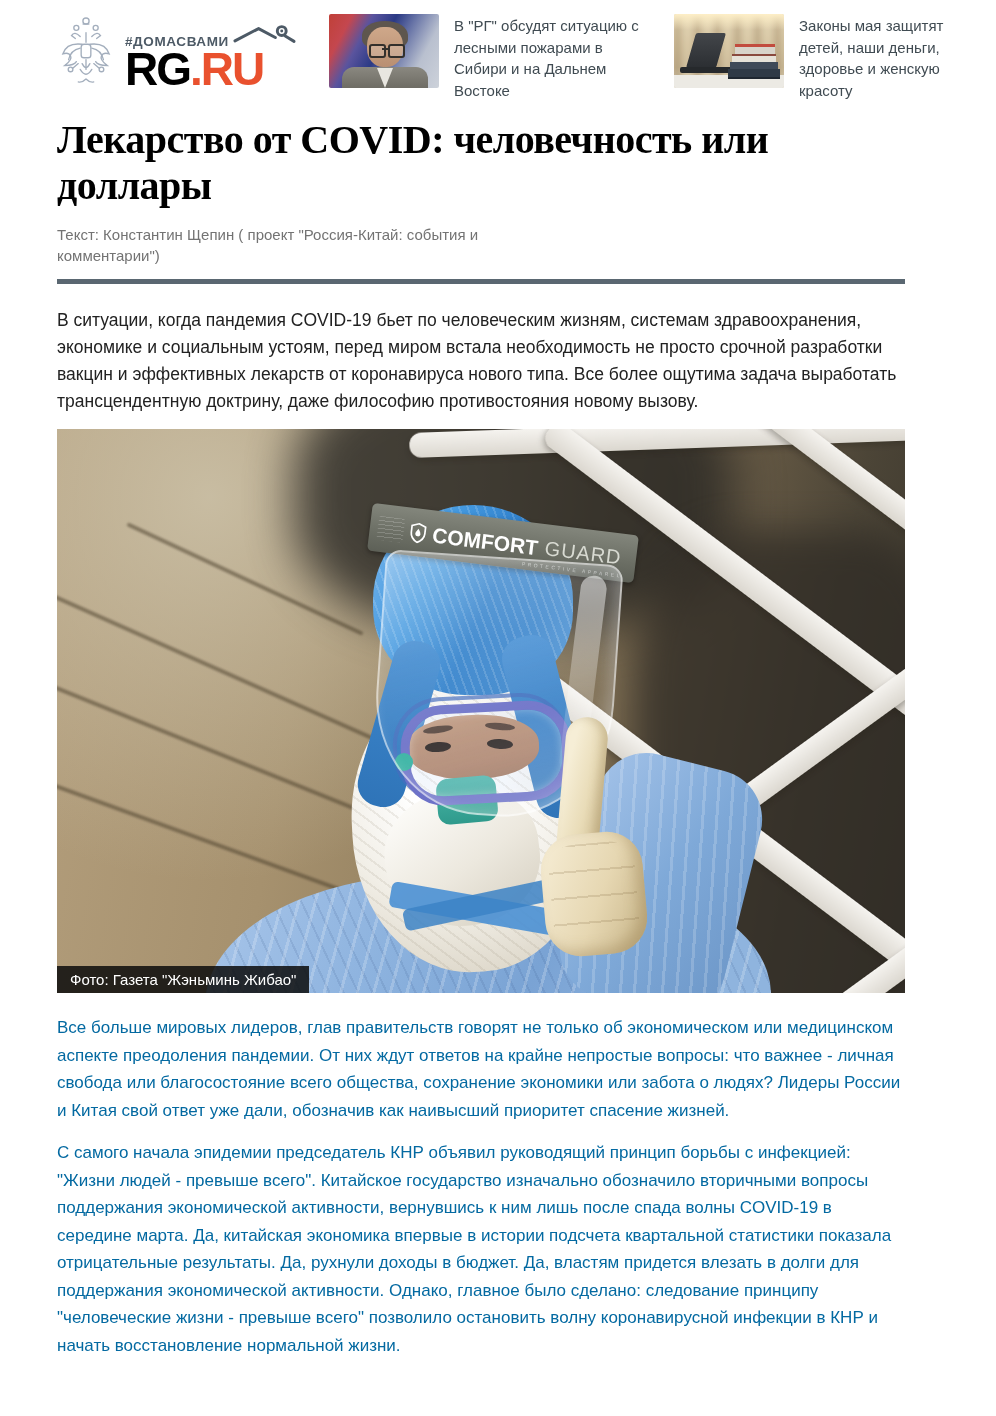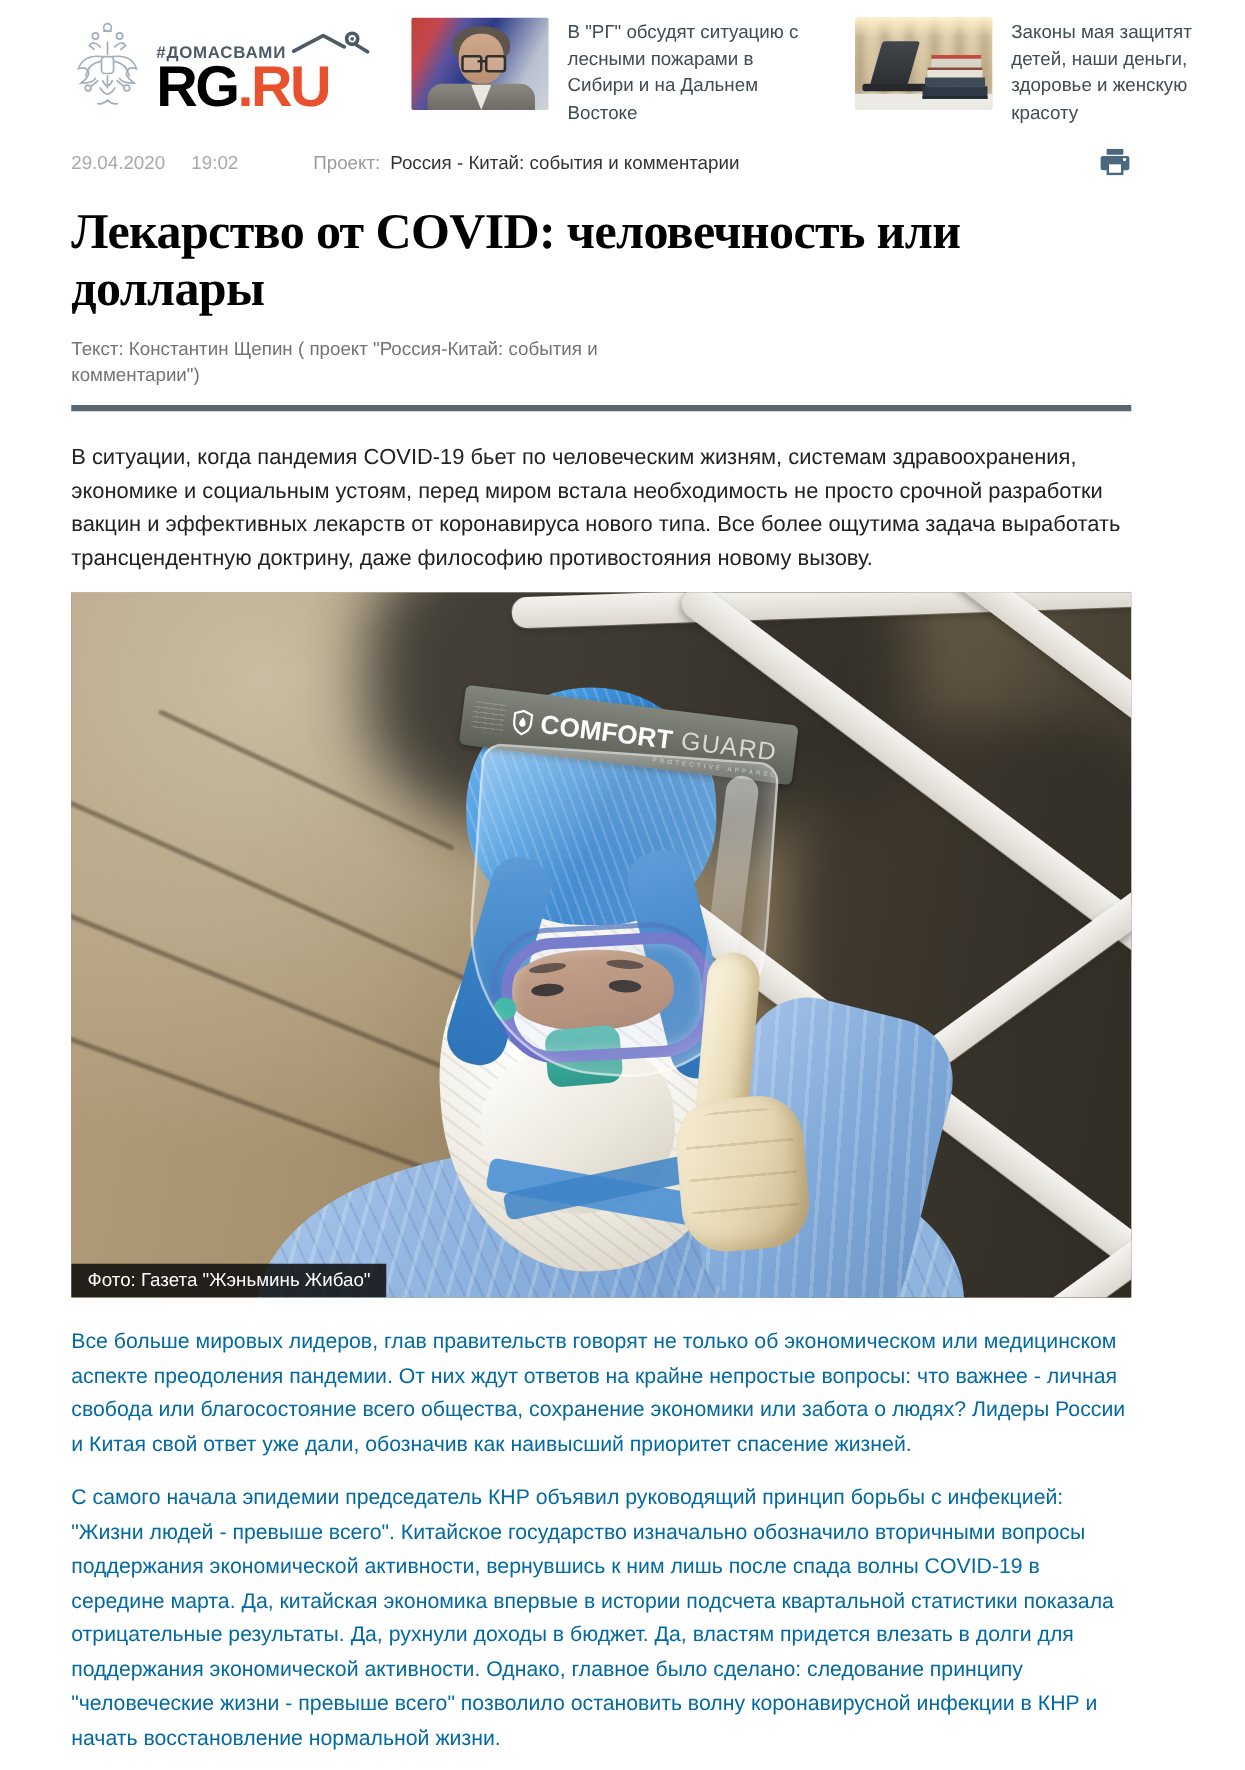--- a/index.html
+++ b/index.html
@@ -13,21 +13,21 @@
   .logo-stack{margin-left:10px;padding-top:10px;}
   .hashtag-row{display:flex;align-items:flex-end;height:30px;}
   .hashtag{font-size:13.5px;font-weight:bold;color:#4d5a66;letter-spacing:.6px;}
   .roof-svg{width:64px;height:28px;margin-left:4px;margin-bottom:1px;}
   .logo-text{font-size:46px;font-weight:bold;letter-spacing:-2px;line-height:40px;}
   .logo-rg{color:#000000;}
   .logo-dot,.logo-ru{color:#e9512e;}
 
   .teaser{display:flex;gap:15px;text-decoration:none;padding-top:5px;}
   .teaser-1{margin-left:60px;width:324px;}
-  .teaser-2{margin-left:31px;width:302px;}
+  .teaser-2{margin-left:21px;width:302px;}
   .teaser-thumb{position:relative;width:110px;height:74px;overflow:hidden;border-radius:2px;flex:none;}
   .teaser-title{font-size:15px;line-height:21.5px;color:#404b52;padding-top:1px;}
   .abs{position:absolute;}
 
   
   .t1-bg{inset:0;background:linear-gradient(118deg,#c04038 0%,#c4474f 16%,#5a549e 30%,#2b3a85 46%,#6a76a8 60%,#b9c0cf 78%,#cdd2da 100%);}
   .t1-hair{left:33px;top:7px;width:46px;height:28px;background:#5e564e;border-radius:50% 50% 35% 35%;}
   .t1-face{left:38px;top:13px;width:36px;height:40px;background:linear-gradient(#cfa88a,#b98f72);border-radius:45%;}
   .t1-glass-l{left:40px;top:30px;width:13px;height:10px;border:2px solid #33302c;border-radius:3px;background:rgba(255,255,255,.18);}
   .t1-glass-r{left:59px;top:30px;width:13px;height:10px;border:2px solid #33302c;border-radius:3px;background:rgba(255,255,255,.18);}
@@ -189,34 +189,20 @@
         <span class="abs t2-base"></span>
         <span class="abs t2-b1"></span>
         <span class="abs t2-b2"></span>
         <span class="abs t2-b3"></span>
         <span class="abs t2-b4"></span>
       </span>
       <span class="teaser-title">Законы мая защитят детей, наши деньги, здоровье и женскую красоту</span>
     </a>
   </header>
 
-  <div class="meta">
-    <span class="meta-date">29.04.2020</span>
-    <span class="meta-time">19:02</span>
-    <span class="meta-project-label">Проект:</span>
-    <a class="meta-project-link">Россия - Китай: события и комментарии</a>
-    <button class="print-btn">
-      <svg width="26" height="23" viewBox="0 0 26 24">
-        <rect x="6" y="0" width="14" height="5" rx="1" fill="#4a6880"></rect>
-        <rect x="1" y="6" width="24" height="12" rx="2" fill="#4a6880"></rect>
-        <rect x="7" y="12" width="12" height="9" fill="#fff" stroke="#4a6880" stroke-width="2"></rect>
-        <circle cx="21" cy="9" r="1.4" fill="#fff"></circle>
-      </svg>
-    </button>
-  </div>
 
   <h1 class="article-title">Лекарство от COVID: человечность или доллары</h1>
   <div class="byline">Текст: Константин Щепин ( проект "Россия-Китай: события и комментарии")</div>
   <div class="rule"></div>
   <p class="lead">В ситуации, когда пандемия COVID-19 бьет по человеческим жизням, системам здравоохранения, экономике и социальным устоям, перед миром встала необходимость не просто срочной разработки вакцин и эффективных лекарств от коронавируса нового типа. Все более ощутима задача выработать трансцендентную доктрину, даже философию противостояния новому вызову.</p>
 
   <figure class="photo">
     <div class="ph-bg"></div>
     <div class="ph-shadow-top"></div>
     <div class="ph-shadow-right"></div>

